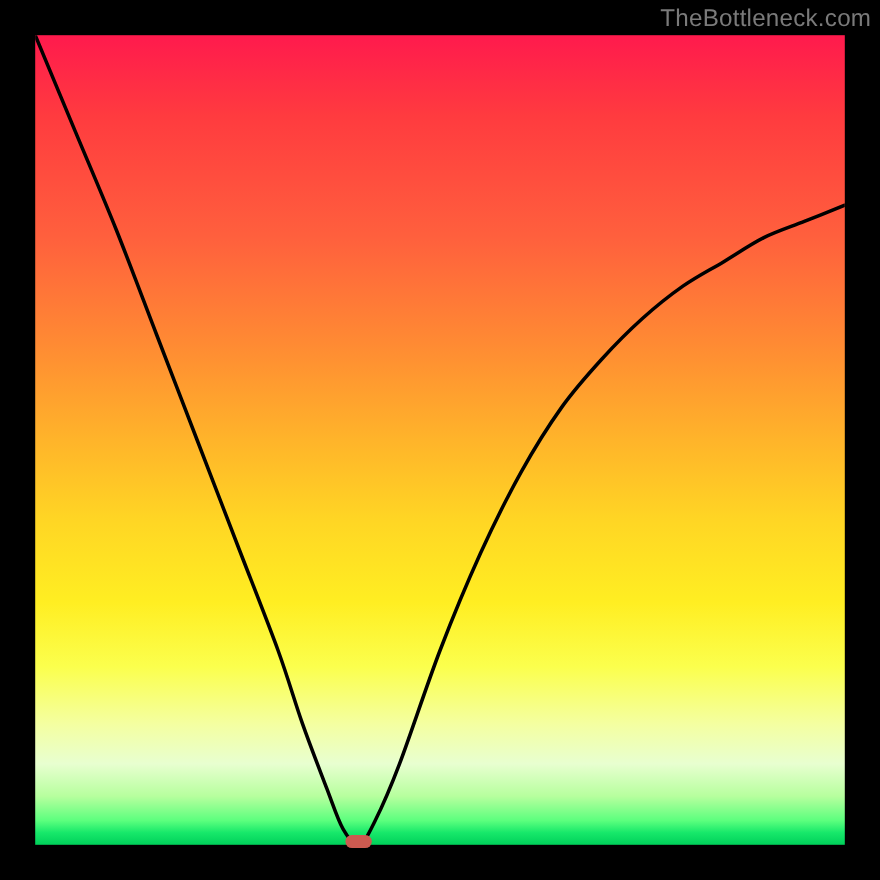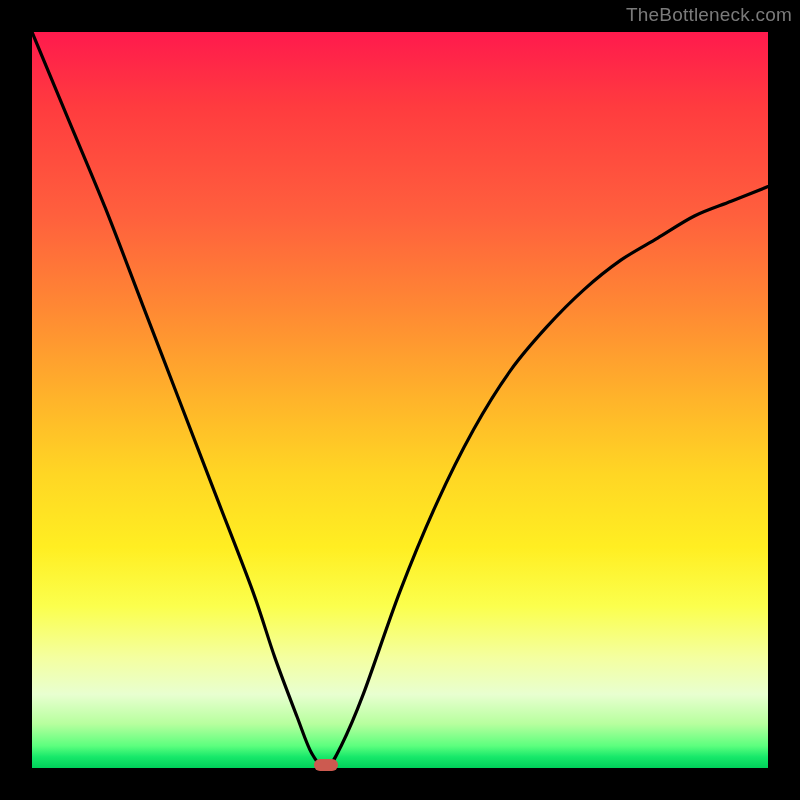--- a/index.html
+++ b/index.html
@@ -40,21 +40,21 @@
       #5cff7e 97%,
       #17e86a 98.5%,
       #00d05a 100%
     );
   }
   .watermark {
     position: absolute;
     top: 4px;
     right: 8px;
     color: #7a7a7a;
-    font-size: 19px;
+    font-size: 22px;
     font-weight: 500;
     letter-spacing: 0.2px;
     user-select: none;
   }
   .curve-svg {
     position: absolute;
     left: 0;
     top: 0;
     width: 736px;
     height: 736px;

